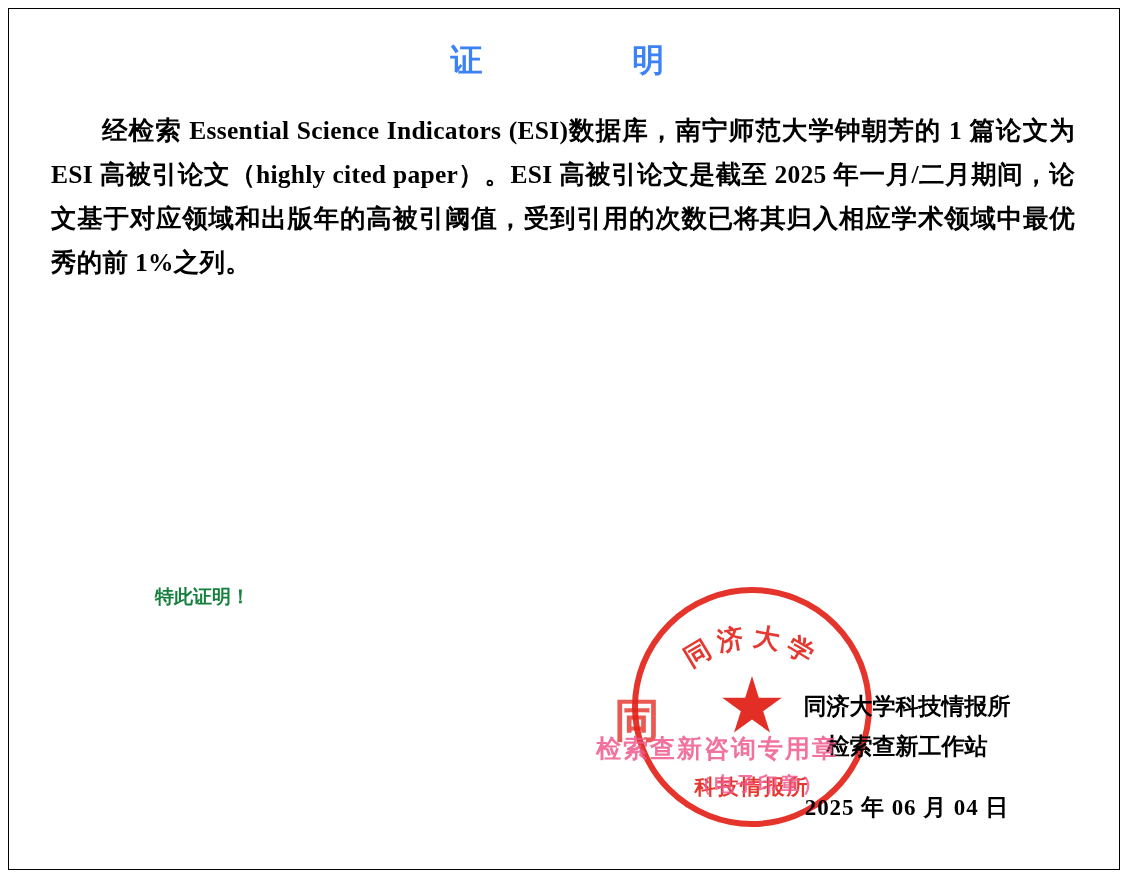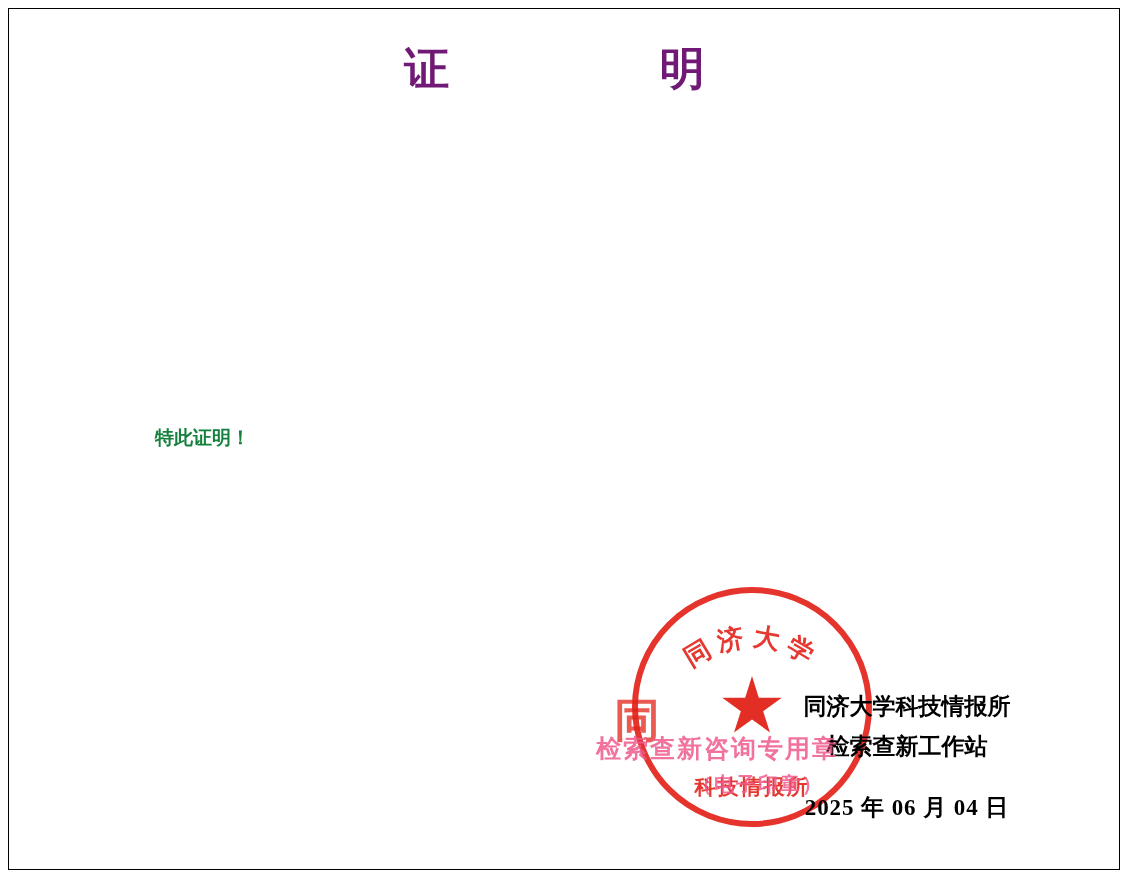--- a/index.html
+++ b/index.html
@@ -32,25 +32,25 @@
     position: absolute;
     left: 9px;
     top: 9px;
     width: 1110px;
     height: 860px;
     box-sizing: border-box;
     padding: 16px 36px 0 36px;
   }
   .doc-title {
     text-align: center;
-    font-size: 45px;
+    font-size: 32px;
     font-weight: bold;
     letter-spacing: 0.42em;
     margin: 14px 0 26px 0;
-    color: #701a75;
+    color: #3b82f6;
     font-family: "Liberation Serif", "DejaVu Serif", serif;
   }
   .body-text {
     font-size: 25.5px;
     line-height: 1.72;
     text-align: justify;
     text-justify: inter-character;
     color: #000000;
     font-weight: bold;
     text-indent: 2em;
@@ -185,20 +185,21 @@
   }
 </style>
 </head>
 <body>
 
 <div class="page">
   <div class="page-border"></div>
 
   <div class="content">
     <div class="doc-title">证　　　明</div>
+    <div class="body-text">经检索 Essential Science Indicators (ESI)数据库，南宁师范大学钟朝芳的 1 篇论文为 ESI 高被引论文（highly cited paper）。ESI 高被引论文是截至 2025 年一月/二月期间，论文基于对应领域和出版年的高被引阈值，受到引用的次数已将其归入相应学术领域中最优秀的前 1%之列。</div>
     <div class="spacer"></div>
     <div class="closing">特此证明！</div>
   </div>
 
   <div class="seal">
     <div class="seal-ring"></div>
     <svg class="seal-arc-text" viewBox="0 0 240 240">
       <defs>
         <path id="arcTop" d="M 30,132 A 92,92 0 0 1 210,132" fill="none"></path>
       </defs>

